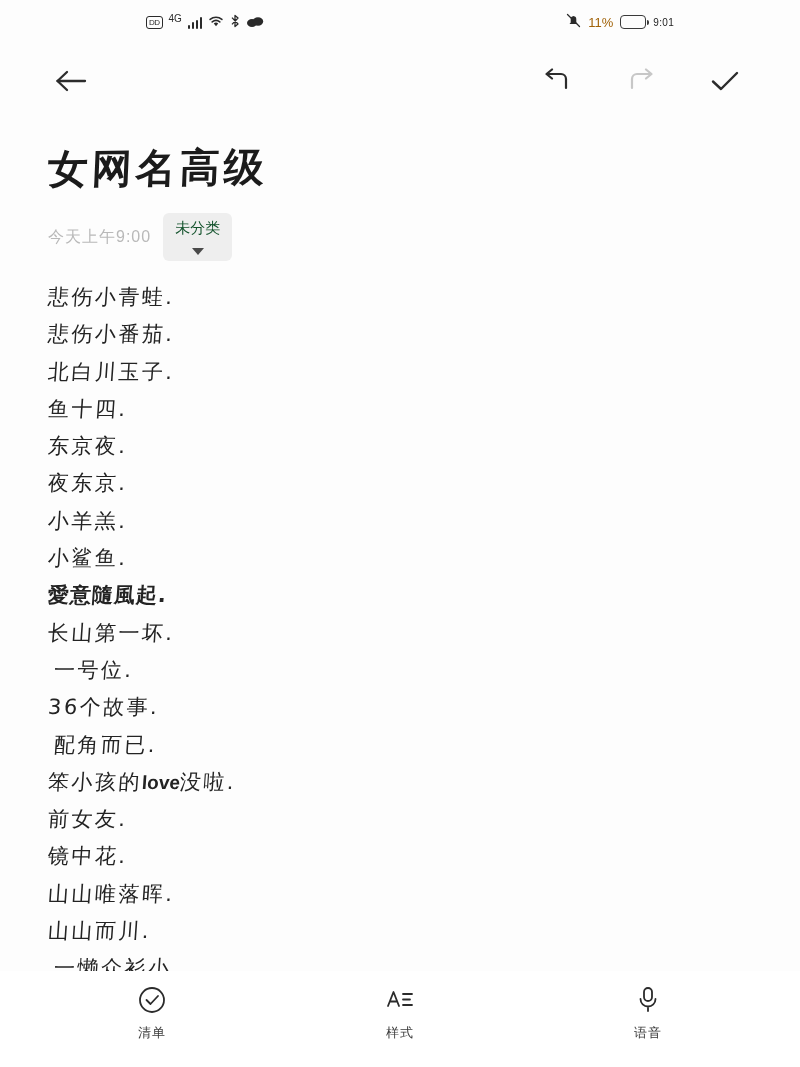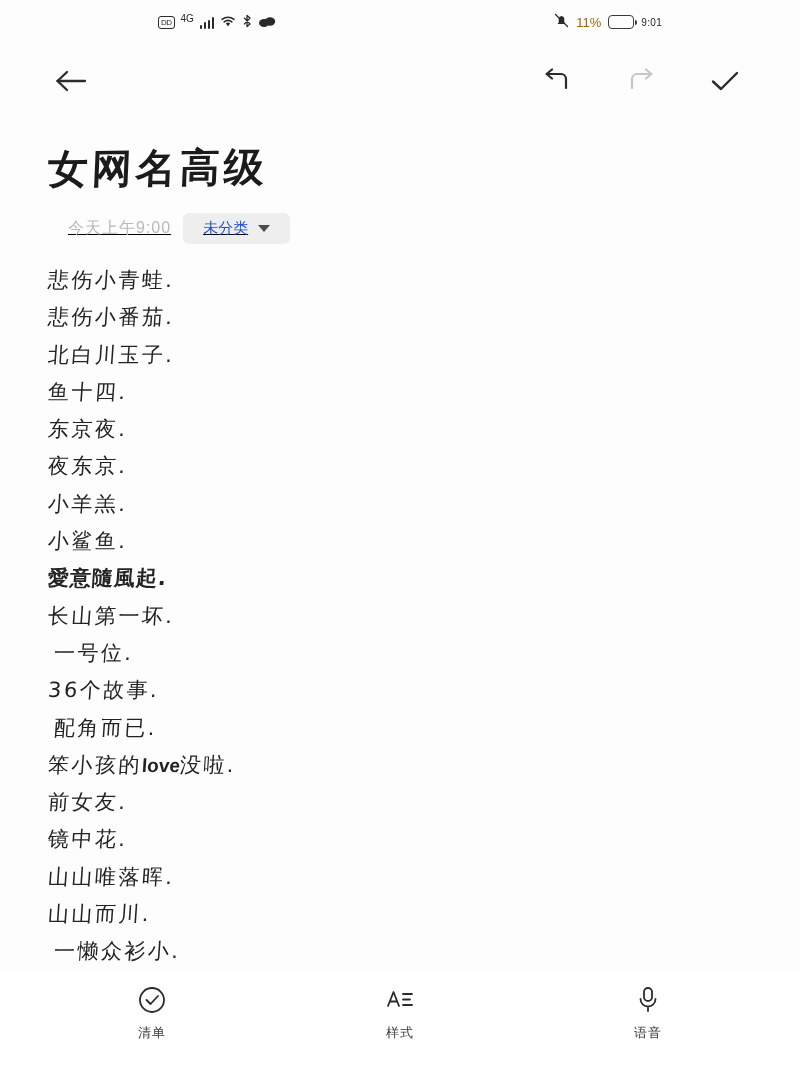--- a/index.html
+++ b/index.html
@@ -16,21 +16,21 @@
     height: 1067px;
     background: #fdfdfd;
     display: flex;
     flex-direction: column;
   }
 
   
   .status-bar {
     height: 44px;
     display: flex;
-    padding: 0 38px;
+    padding: 0 26px;
     font-size: 15px;
     color: #1c1c1c;
     flex: 0 0 auto;
   }
   .status-left {
     display: flex;
     align-items: center;
     gap: 6px;
     margin-left: 120px;
   }
@@ -130,37 +130,37 @@
     font-weight: 700;
     color: #1b1b1b;
     margin: 8px 0 0 48px;
     letter-spacing: 4px;
     transform: skewX(-3deg) rotate(-0.6deg);
   }
   .meta-row {
     display: flex;
     align-items: center;
     gap: 12px;
-    margin: 20px 0 0 68px;
-    text-decoration: underline;
+    margin: 20px 0 0 48px;
   }
   .meta-date {
     font-size: 16px;
     color: #b9b9b9;
     letter-spacing: 1px;
   }
   .category-chip {
     display: inline-flex;
     align-items: center;
     gap: 10px;
     background: #eeeeee;
-    color: #1d4ed8;
+    color: #14532d;
     border-radius: 6px;
-    padding: 6px 20px;
+    padding: 6px 12px;
     font-size: 15px;
+    flex-direction: column;
   }
   .chev {
     width: 0; height: 0;
     border-left: 6px solid transparent;
     border-right: 6px solid transparent;
     border-top: 7px solid #4a4a4a;
   }
 
   .lines {
     margin: 18px 0 0 0;

